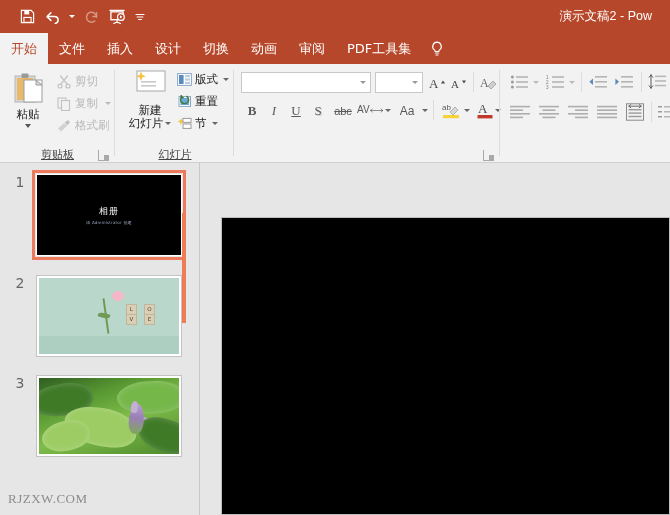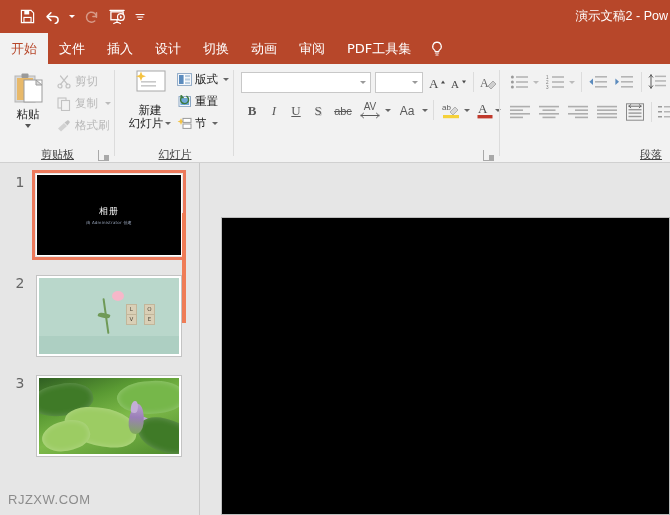--- a/index.html
+++ b/index.html
@@ -21,21 +21,21 @@
     width: 26px; height: 26px; display: flex; align-items: center; justify-content: center;
     color: #ffffff;
   }
   .qat-btn.dim { color: #d79a88; }
   .qat-caret { width: 12px; height: 26px; display: flex; align-items: center; justify-content: center; color:#fff; }
   .qat-caret::after { content: ""; border-left: 3px solid transparent; border-right: 3px solid transparent; border-top: 3.5px solid currentColor; }
   .qat-more { width: 20px; height: 26px; display:flex; align-items:center; justify-content:center; color:#fff; font-size: 10px; }
   .win-title {
     position: absolute; right: 0; top: 0; height: 33px; width: 300px;
     display: flex; align-items: center; justify-content: flex-end;
-    padding-right: 2px;
+    padding-right: 18px;
     color: #ffffff; font-size: 12.5px; white-space: nowrap; overflow: hidden;
   }
 
   
   .tabstrip {
     position: absolute; left: 0; top: 33px; width: 670px; height: 31px;
     background: #b7472a;
     display: flex; align-items: stretch;
   }
   .tab {
@@ -201,21 +201,21 @@
 
   
   .thumb-scroll {
     position: absolute; left: 182px; top: 50px; width: 4px; height: 110px;
     background: #ef7c56;
   }
 
   .watermark {
     position: absolute; left: 8px; bottom: 8px;
     font-size: 13px; color: #8c8c8c; letter-spacing: .5px;
-    font-family: Liberation Sans, sans-serif;
+    font-family: Liberation Serif, serif;
   }
 
   
   .editor {
     position: absolute; left: 201px; top: 163px; width: 469px; height: 352px;
     background: #e6e6e6;
   }
   .slide-canvas {
     position: absolute; left: 20px; top: 54px; right: 0; bottom: 0;
     background: #000000; border: 1px solid #bdbdbd;
@@ -426,21 +426,21 @@
             <text x="1" y="12" font-family="Liberation Serif, serif" font-size="12" fill="#6a6a6a">A</text>
             <path d="M9 11l5-5 3 3-5 5z" fill="#cfcfcf" stroke="#9a9a9a" stroke-width=".8"></path>
           </svg>
         </div>
 
         <div class="fbtn" style="left:8px; top:35px; width:18px; height:20px; font-weight:bold; font-family:'Liberation Serif',serif;">B</div>
         <div class="fbtn" style="left:30px; top:35px; width:18px; height:20px; font-style:italic; font-family:'Liberation Serif',serif;">I</div>
         <div class="fbtn" style="left:52px; top:35px; width:18px; height:20px; text-decoration:underline; font-family:'Liberation Serif',serif;">U</div>
         <div class="fbtn" style="left:74px; top:35px; width:18px; height:20px; font-family:'Liberation Serif',serif; text-shadow:1px 1px 0 #c9c9c9;">S</div>
         <div class="fbtn" style="left:96px; top:35px; width:24px; height:20px; font-size:11px; text-decoration:line-through;">abc</div>
-        <div class="fbtn" style="left:122px; top:33px; width:26px; height:22px; flex-direction:column;">
+        <div class="fbtn" style="left:122px; top:33px; width:26px; height:22px; flex-direction:row;">
           <span style="font-size:10px; line-height:10px;">AV</span>
           <svg width="20" height="7" viewBox="0 0 20 7" aria-hidden="true">
             <path d="M1 3.5h18M1 3.5 3.5 1.2M1 3.5 3.5 5.8M19 3.5 16.5 1.2M19 3.5 16.5 5.8" stroke="#5a5a5a" stroke-width="1" fill="none" stroke-linecap="round"></path>
           </svg>
         </div>
         <div class="fbtn" style="left:149px; top:37px; width:8px; height:14px;">
           <span class="dk-caret" style="margin:0;"></span>
         </div>
         <div class="fbtn" style="left:160px; top:35px; width:24px; height:20px; font-size:12px;">Aa</div>
         <div class="fbtn" style="left:186px; top:37px; width:8px; height:14px;">
@@ -579,21 +579,20 @@
             <rect x="1" y="1" width="4" height="1.5" fill="#9a9a9a"></rect>
               <rect x="7" y="1" width="12" height="1.5" fill="#b5b5b5"></rect>
             <rect x="1" y="6" width="4" height="1.5" fill="#9a9a9a"></rect>
               <rect x="7" y="6" width="12" height="1.5" fill="#b5b5b5"></rect>
             <rect x="1" y="11" width="4" height="1.5" fill="#9a9a9a"></rect>
               <rect x="7" y="11" width="12" height="1.5" fill="#b5b5b5"></rect>
           </svg>
         </div>
 
       </div>
-      <div class="group-label" style="text-align:right; padding-right:8px;">段落</div>
     </div>
   </div>
 
   <div class="thumbpane">
 
     <div class="thumb-row" style="top:11px; height:90px;">
       <div class="thumb-num">1</div>
       <div class="thumb selected">
         <div class="slide-black"></div>
         <div class="album-title">相册</div>

